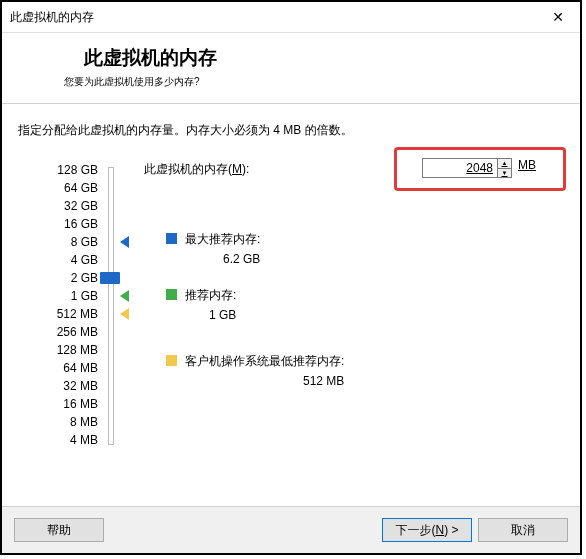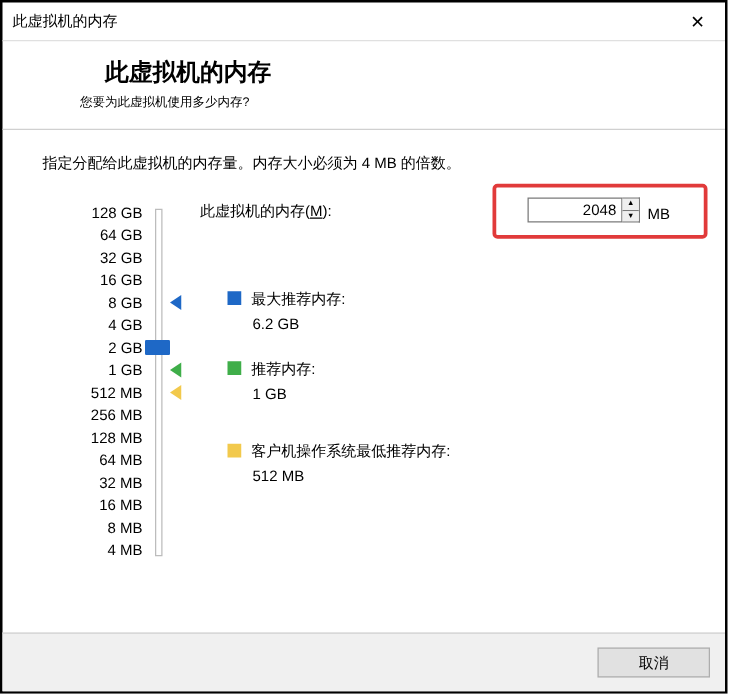--- a/index.html
+++ b/index.html
@@ -53,21 +53,21 @@
     margin-bottom: 4px;
     padding-left: 44px;
   }
   .header .sub {
     font-size: 10px;
     margin-left: 24px;
   }
   
   .content {
     flex: 1;
-    padding: 18px 20px 8px 32px;
+    padding: 18px 20px 8px 16px;
     position: relative;
   }
   .content .instruction {
     margin-bottom: 22px;
   }
   .memrow {
     display: flex;
     align-items: flex-start;
   }
   
@@ -144,21 +144,22 @@
     border: 3px solid #e13a3a;
     border-radius: 4px;
     box-sizing: border-box;
     pointer-events: none;
   }
   .spinwrap {
     position: absolute;
     right: 24px;
     top: -3px;
     display: flex;
-    align-items: flex-end;
+    align-items: flex-start;
+    text-decoration: underline;
   }
   .spinwrap input {
     width: 76px;
     height: 20px;
     border: 1px solid #7a7a7a;
     box-sizing: border-box;
     text-align: right;
     padding-right: 4px;
     font-size: 12px;
     font-family: inherit;
@@ -196,20 +197,21 @@
     margin-right: 8px;
     vertical-align: -1px;
   }
   .sq.blue   { background: #1e68c6; }
   .sq.green  { background: #3fae49; }
   .sq.yellow { background: #f2c94c; }
   .legend .lbl { display: inline; }
   .legend .val {
     margin-top: 4px;
     margin-left: 20px;
+    text-align: right;
   }
   
   .footer {
     height: 46px;
     border-top: 1px solid #d0d0d0;
     background: #f0f0f0;
     display: flex;
     align-items: center;
     padding: 0 12px;
     gap: 6px;
@@ -315,17 +317,21 @@
         <div class="legend" style="top:192px;left:22px;">
           <span class="sq yellow"></span><span class="lbl">客户机操作系统最低推荐内存:</span>
           <div class="val">512 MB</div>
         </div>
 
       </div>
     </div>
   </div>
 
   <div class="footer">
+    <button>帮助</button>
     <div class="spacer"></div>
+    <button class="primary">
+      <span>下一步(</span><u>N</u><span>) &gt;</span>
+    </button>
     <button>取消</button>
   </div>
 
 </div>
 
 </body></html>

